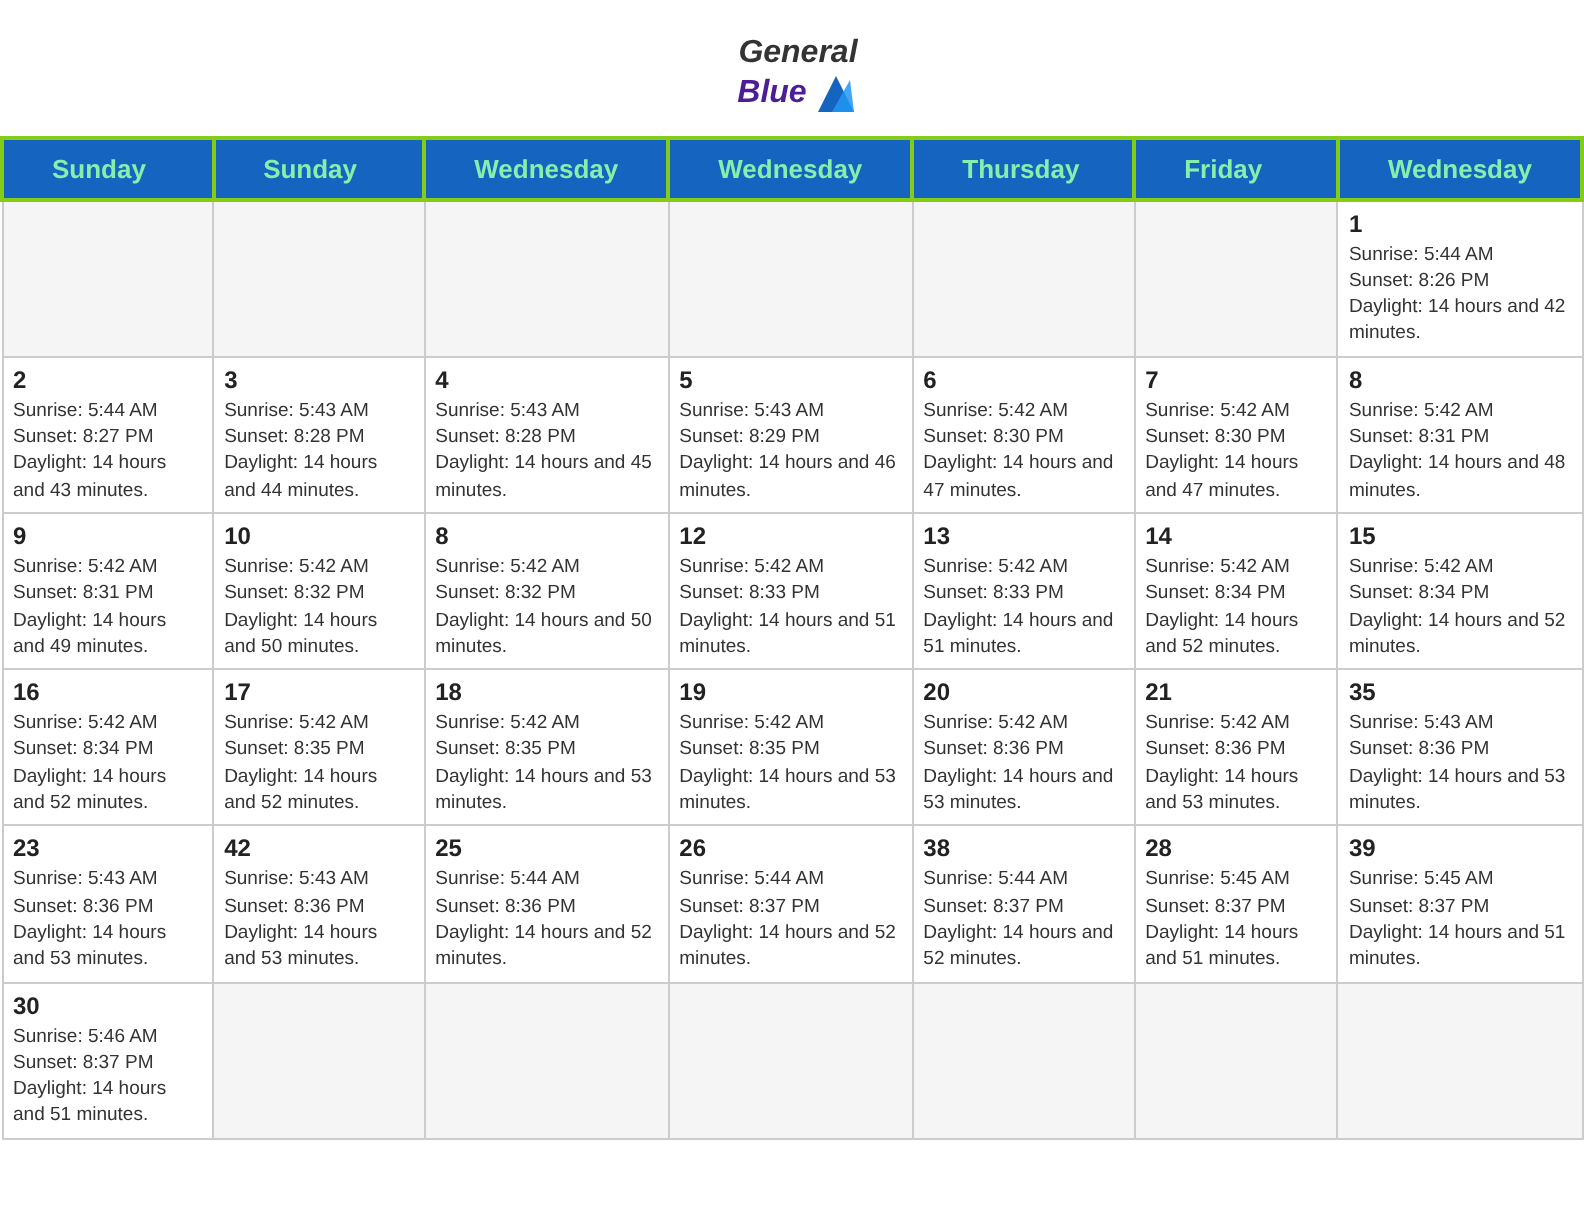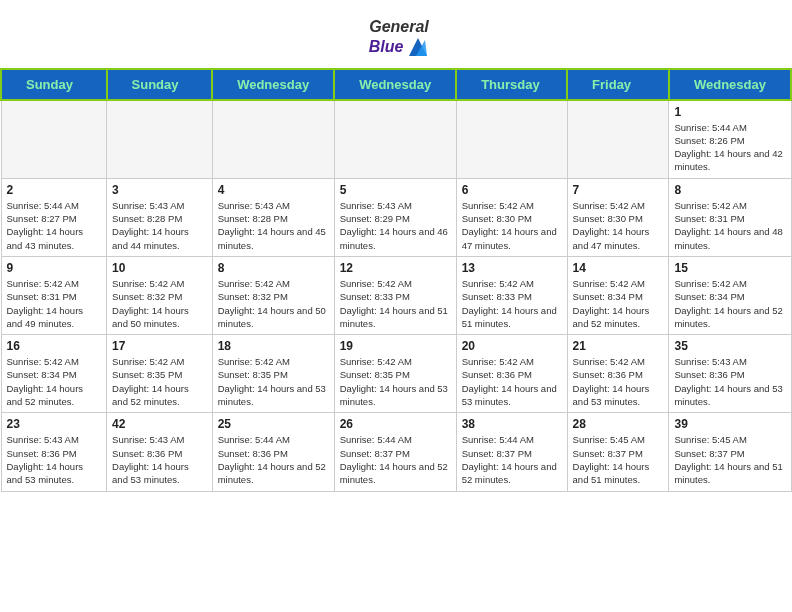--- a/index.html
+++ b/index.html
@@ -192,14 +192,26 @@
         </td>
         <td>
           <div class="day-number">28</div>
           <div class="day-info">Sunrise: 5:45 AM<br>Sunset: 8:37 PM<br>Daylight: 14 hours and 51 minutes.</div>
         </td>
         <td>
           <div class="day-number">39</div>
           <div class="day-info">Sunrise: 5:45 AM<br>Sunset: 8:37 PM<br>Daylight: 14 hours and 51 minutes.</div>
         </td>
       </tr>
+      <tr class="last-row">
+        <td class="has-data">
+          <div class="day-number">30</div>
+          <div class="day-info">Sunrise: 5:46 AM<br>Sunset: 8:37 PM<br>Daylight: 14 hours and 51 minutes.</div>
+        </td>
+        <td class="empty"></td>
+        <td class="empty"></td>
+        <td class="empty"></td>
+        <td class="empty"></td>
+        <td class="empty"></td>
+        <td class="empty"></td>
+      </tr>
     </tbody>
 </table>
 
 </body></html>

